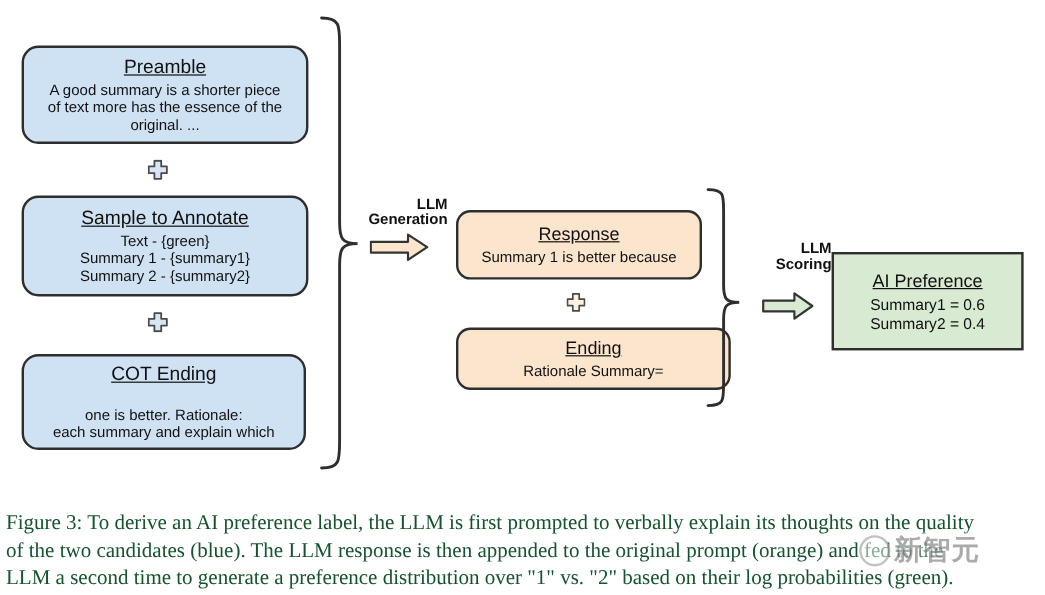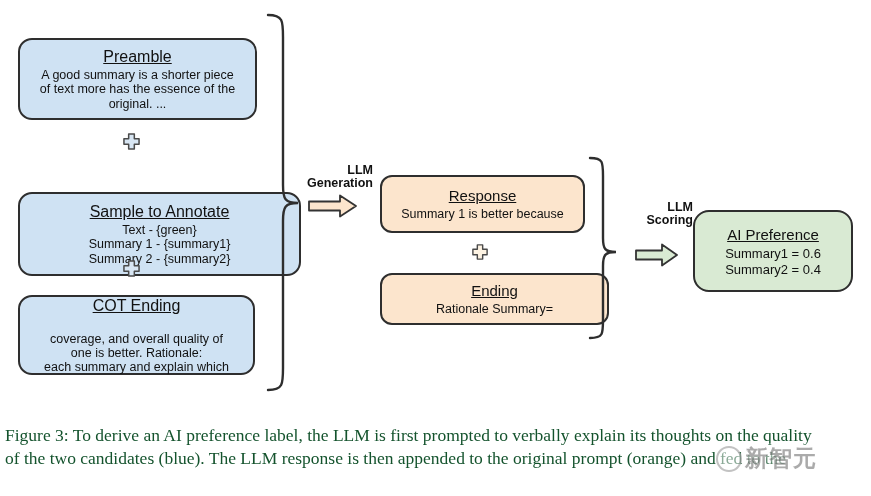--- a/index.html
+++ b/index.html
@@ -3,21 +3,21 @@
 <meta charset="utf-8">
 <style>
   html,body{margin:0;padding:0;background:#fff;overflow:hidden;}
   #stage{position:relative;width:871px;height:496px;background:#ffffff;
          font-family:"Liberation Sans",sans-serif;color:#111;}
   .box{position:absolute;box-sizing:border-box;border:2px solid #2e2e2e;
        display:flex;flex-direction:column;justify-content:center;align-items:center;
        text-align:center;}
   .blue{background:#cfe2f3;border-radius:14px;}
   .orange{background:#fce5cd;border-radius:12px;}
-  .green{background:#d9ead3;border-radius:16px;}
+  .green{background:#d9ead3;border-radius:0;}
   .box-title{font-size:16px;text-decoration:underline;line-height:20px;margin-bottom:1px;}
   .box-title.sm{font-size:15px;}
   .box-line{font-size:12.5px;line-height:14.5px;}
   .box-line.cot{line-height:14px;}
   .box-line.ai{font-size:13px;line-height:16px;}
   .flow-label{position:absolute;font-weight:bold;font-size:12.5px;line-height:13px;
               text-align:right;width:80px;}
   .plus{position:absolute;}
   .brace{position:absolute;}
   .arrow{position:absolute;}
@@ -43,34 +43,33 @@
     <div class="box-title">Preamble</div>
     <div class="box-line">A good summary is a shorter piece</div>
     <div class="box-line">of text more has the essence of the</div>
     <div class="box-line">original. ...</div>
   </div>
 
   <svg class="plus" style="left:123px;top:133px;" width="17" height="17" viewBox="0 0 18 18">
     <path d="M6 1 H12 V6 H17 V12 H12 V17 H6 V12 H1 V6 H6 Z" stroke="#4a4a4a" stroke-width="1.6" stroke-linejoin="round" fill="#d8e6f3"></path>
   </svg>
 
-  <div class="box blue" style="left:18px;top:163px;width:283px;height:84px;margin-top:29px;">
+  <div class="box blue" style="left:18px;top:163px;width:239px;height:84px;">
     <div class="box-title">Sample to Annotate</div>
     <div class="box-line">Text - {green}</div>
     <div class="box-line">Summary 1 - {summary1}</div>
     <div class="box-line">Summary 2 - {summary2}</div>
   </div>
 
   <svg class="plus" style="left:123px;top:260px;" width="17" height="17" viewBox="0 0 18 18">
     <path d="M6 1 H12 V6 H17 V12 H12 V17 H6 V12 H1 V6 H6 Z" stroke="#4a4a4a" stroke-width="1.6" stroke-linejoin="round" fill="#d8e6f3"></path>
   </svg>
 
   <div class="box blue" style="left:18px;top:295px;width:237px;height:80px;">
     <div class="box-title" style="margin-bottom:16px;text-align:center;">COT Ending</div>
-    <div class="box-line cot">coverage, and overall quality of</div>
     <div class="box-line cot">one is better. Rationale:</div>
     <div class="box-line cot">each summary and explain which</div>
   </div>
 
   <svg class="brace" style="left:264px;top:13px;" width="36" height="379" viewBox="0 0 36 379">
     <path d="M4,2 C19,2 19,8 19,24 L19,172 C19,186 21,190 34,190 C21,190 19,194 19,208 L19,355 C19,371 19,377 4,377" fill="none" stroke="#2e2e2e" stroke-width="2.4" stroke-linecap="round"></path>
   </svg>
 
   <div class="flow-label" style="left:293px;top:164px;">
     <div>LLM</div>
@@ -108,20 +107,21 @@
 
   <div class="box green" style="left:693px;top:210px;width:160px;height:82px;">
     <div class="box-title sm">AI Preference</div>
     <div class="box-line ai">Summary1 = 0.6</div>
     <div class="box-line ai">Summary2 = 0.4</div>
   </div>
 
   <div id="caption">
     <div class="cap-line">Figure 3: To derive an AI preference label, the LLM is first prompted to verbally explain its thoughts on the quality</div>
     <div class="cap-line">of the two candidates (blue). The LLM response is then appended to the original prompt (orange) and fed to the</div>
+    <div class="cap-line">LLM a second time to generate a preference distribution over "1" vs. "2" based on their log probabilities (green).</div>
   </div>
 
   <div id="watermark">
     <div class="wm-circle"></div>
     <div class="wm-text">新智元</div>
   </div>
 
 </div>
 
 </body></html>

